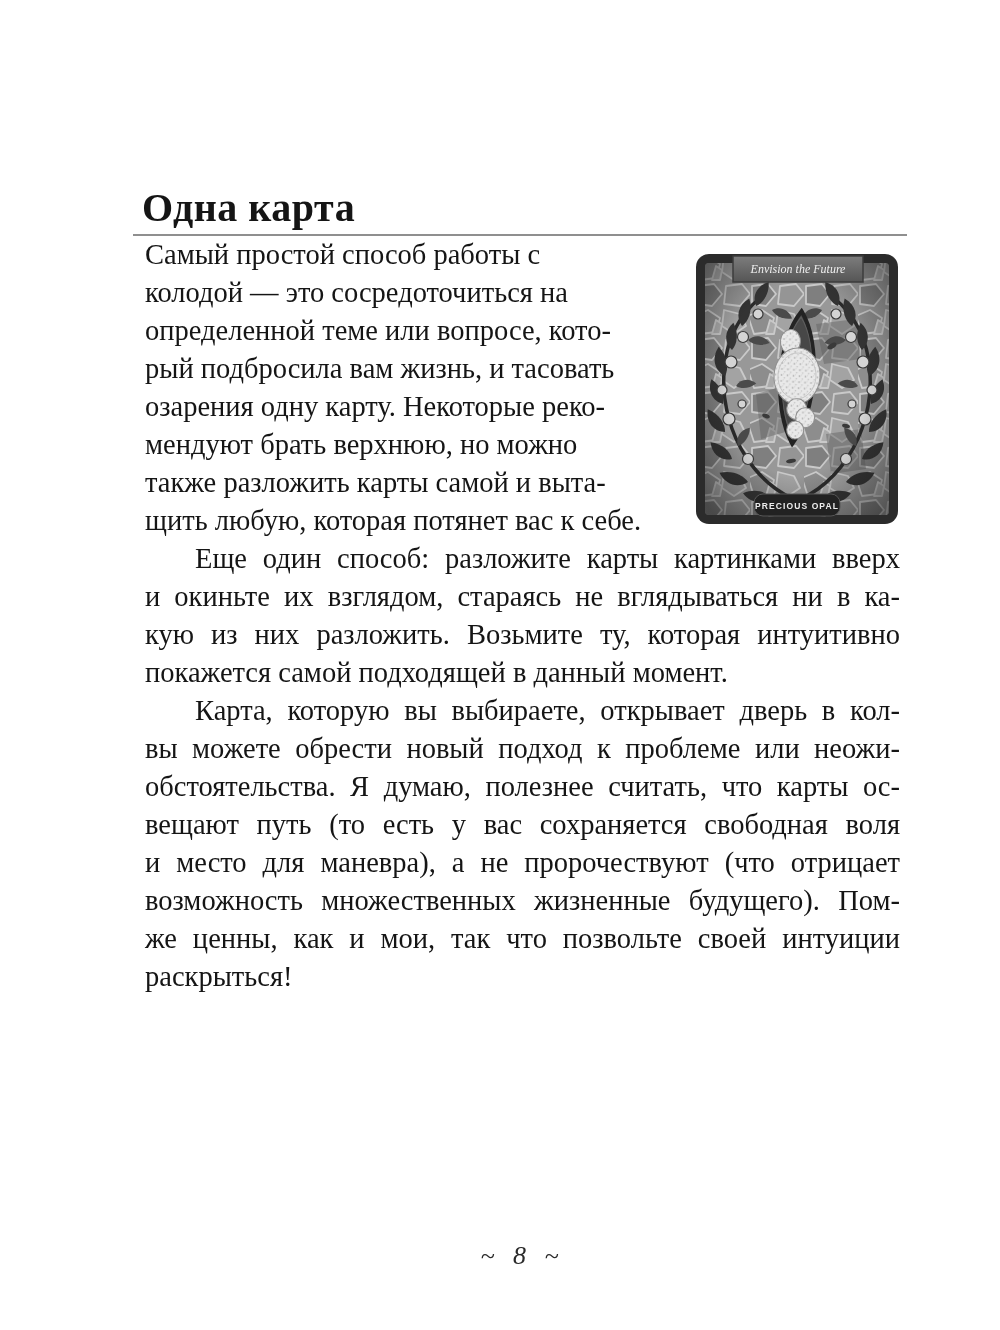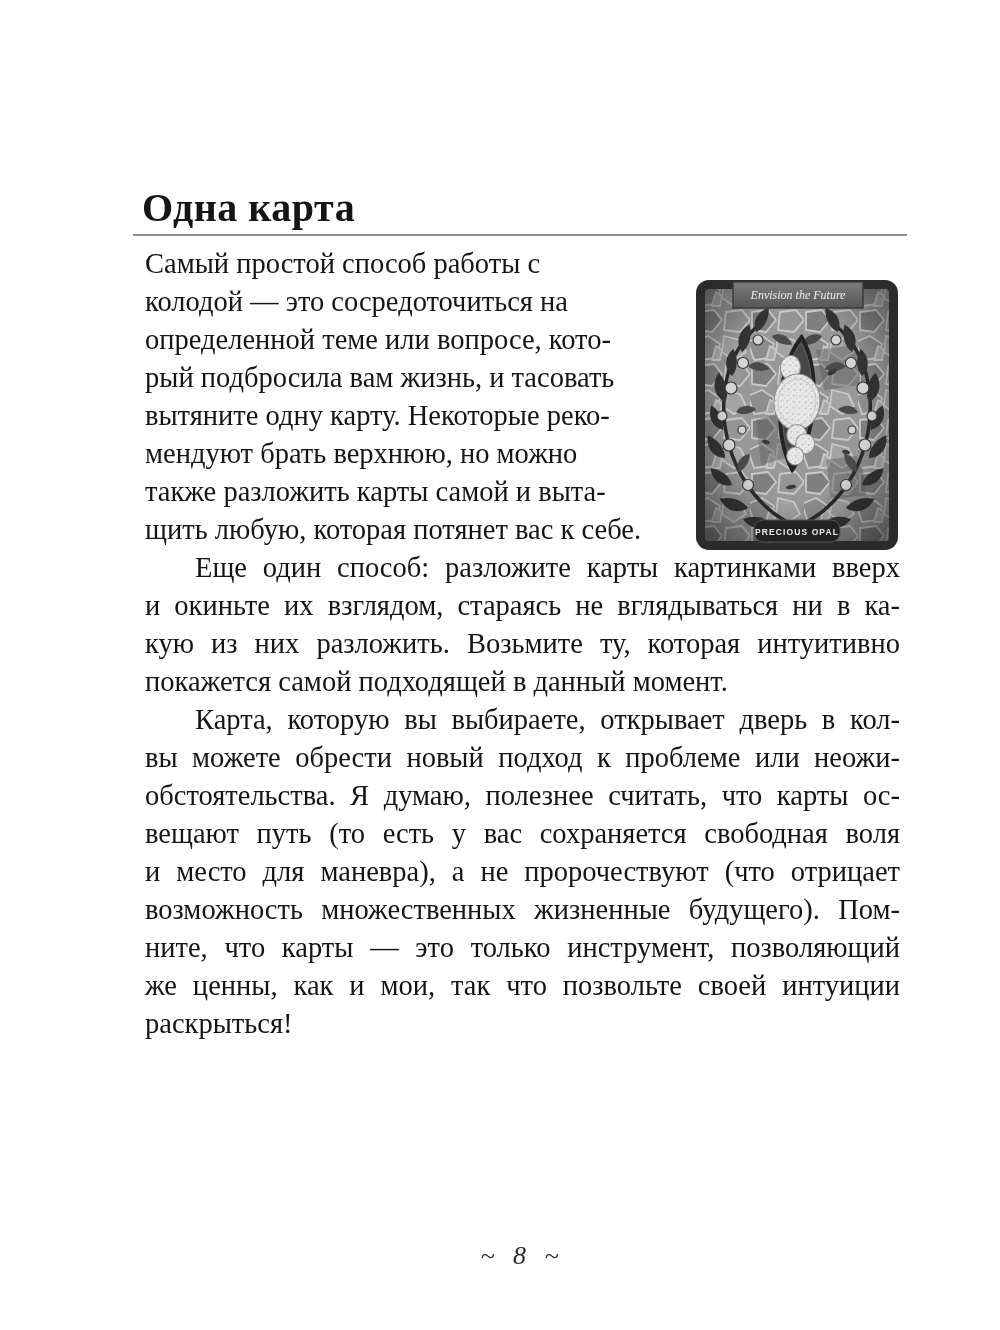--- a/index.html
+++ b/index.html
@@ -25,37 +25,37 @@
     margin: 0;
     padding-left: 9px;
     font-size: 40px;
     line-height: 40px;
     font-weight: bold;
     letter-spacing: 0.5px;
   }
   .bodytext {
     position: absolute;
     left: 145px;
-    top: 197px;
+    top: 188px;
     width: 755px;
     font-size: 28.5px;
     line-height: 38px;
   }
   .para { margin: 0; }
   .line { white-space: nowrap; height: 38px; }
   .jline {
     white-space: normal;
     text-align: justify;
     text-align-last: justify;
   }
   .indent { padding-left: 50px; }
   .card-wrap {
     position: absolute;
     left: 696px;
-    top: 232px;
+    top: 206px;
     width: 202px;
     height: 270px;
   }
   .card-wrap svg { display: block; }
   .pageno {
     position: absolute;
     left: 145px;
     top: 1193px;
     width: 755px;
     text-align: center;
@@ -86,39 +86,38 @@
   <header class="chapter-header">
     <h1>Одна карта</h1>
   </header>
 
   <div class="bodytext">
     <div class="para">
         <div class="line">Самый простой способ работы с</div>
         <div class="line">колодой — это сосредоточиться на</div>
         <div class="line">определенной теме или вопросе, кото-</div>
         <div class="line">рый подбросила вам жизнь, и тасовать</div>
-        <div class="line">вытяните одну карту. Некоторые реко-</div>
+        <div class="line">озарения одну карту. Некоторые реко-</div>
         <div class="line">мендуют брать верхнюю, но можно</div>
         <div class="line">также разложить карты самой и выта-</div>
         <div class="line">щить любую, которая потянет вас к себе.</div>
       </div>
     <div class="para">
         <div class="line jline indent">Еще один способ: разложите карты картинками вверх</div>
         <div class="line jline">и окиньте их взглядом, стараясь не вглядываться ни в ка-</div>
         <div class="line jline">кую из них разложить. Возьмите ту, которая интуитивно</div>
         <div class="line">покажется самой подходящей в данный момент.</div>
       </div>
     <div class="para">
         <div class="line jline indent">Карта, которую вы выбираете, открывает дверь в кол-</div>
         <div class="line jline">вы можете обрести новый подход к проблеме или неожи-</div>
         <div class="line jline">обстоятельства. Я думаю, полезнее считать, что карты ос-</div>
         <div class="line jline">вещают путь (то есть у вас сохраняется свободная воля</div>
         <div class="line jline">и место для маневра), а не пророчествуют (что отрицает</div>
         <div class="line jline">возможность множественных жизненные будущего). Пом-</div>
-        <div class="line jline">ните, что карты — это только инструмент, позволяющий</div>
         <div class="line jline">же ценны, как и мои, так что позвольте своей интуиции</div>
         <div class="line">раскрыться!</div>
       </div>
   </div>
 
   <div class="card-wrap">
     <svg width="202" height="270" viewBox="0 0 202 270" xmlns="http://www.w3.org/2000/svg">
       <defs>
         <pattern id="mosaic" width="54" height="54" patternUnits="userSpaceOnUse">
           <rect width="54" height="54" fill="#989898"></rect>

